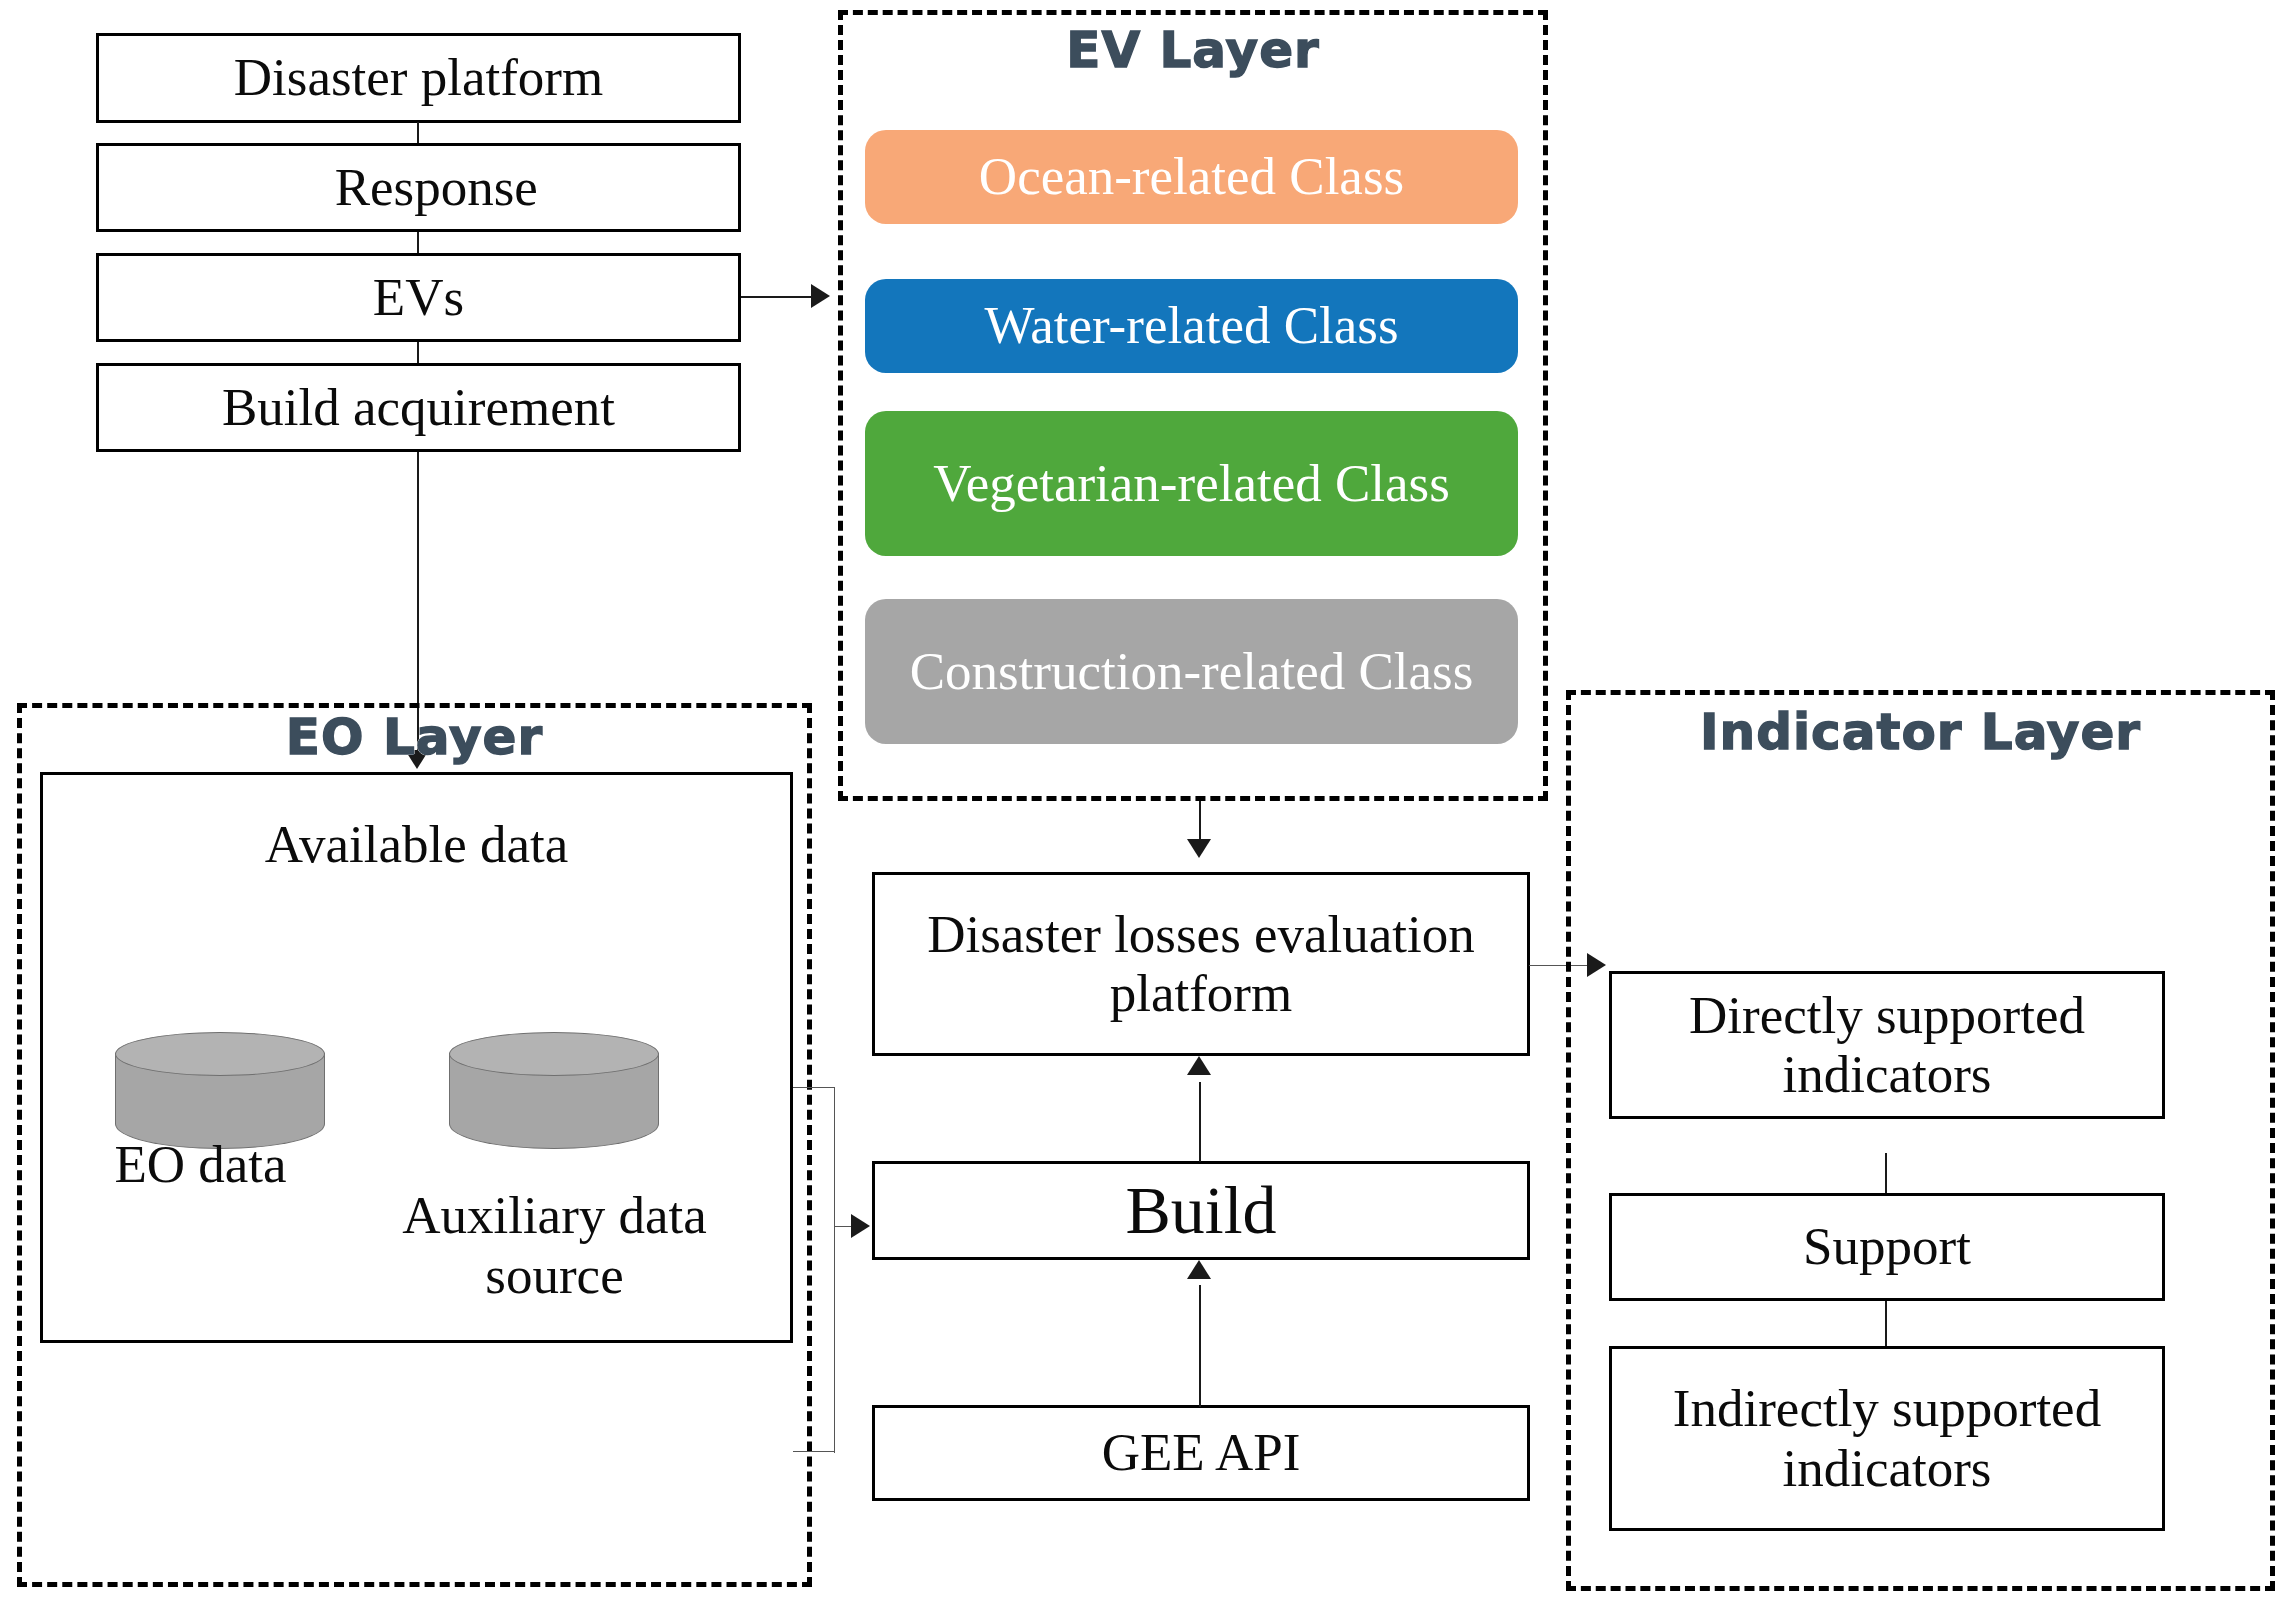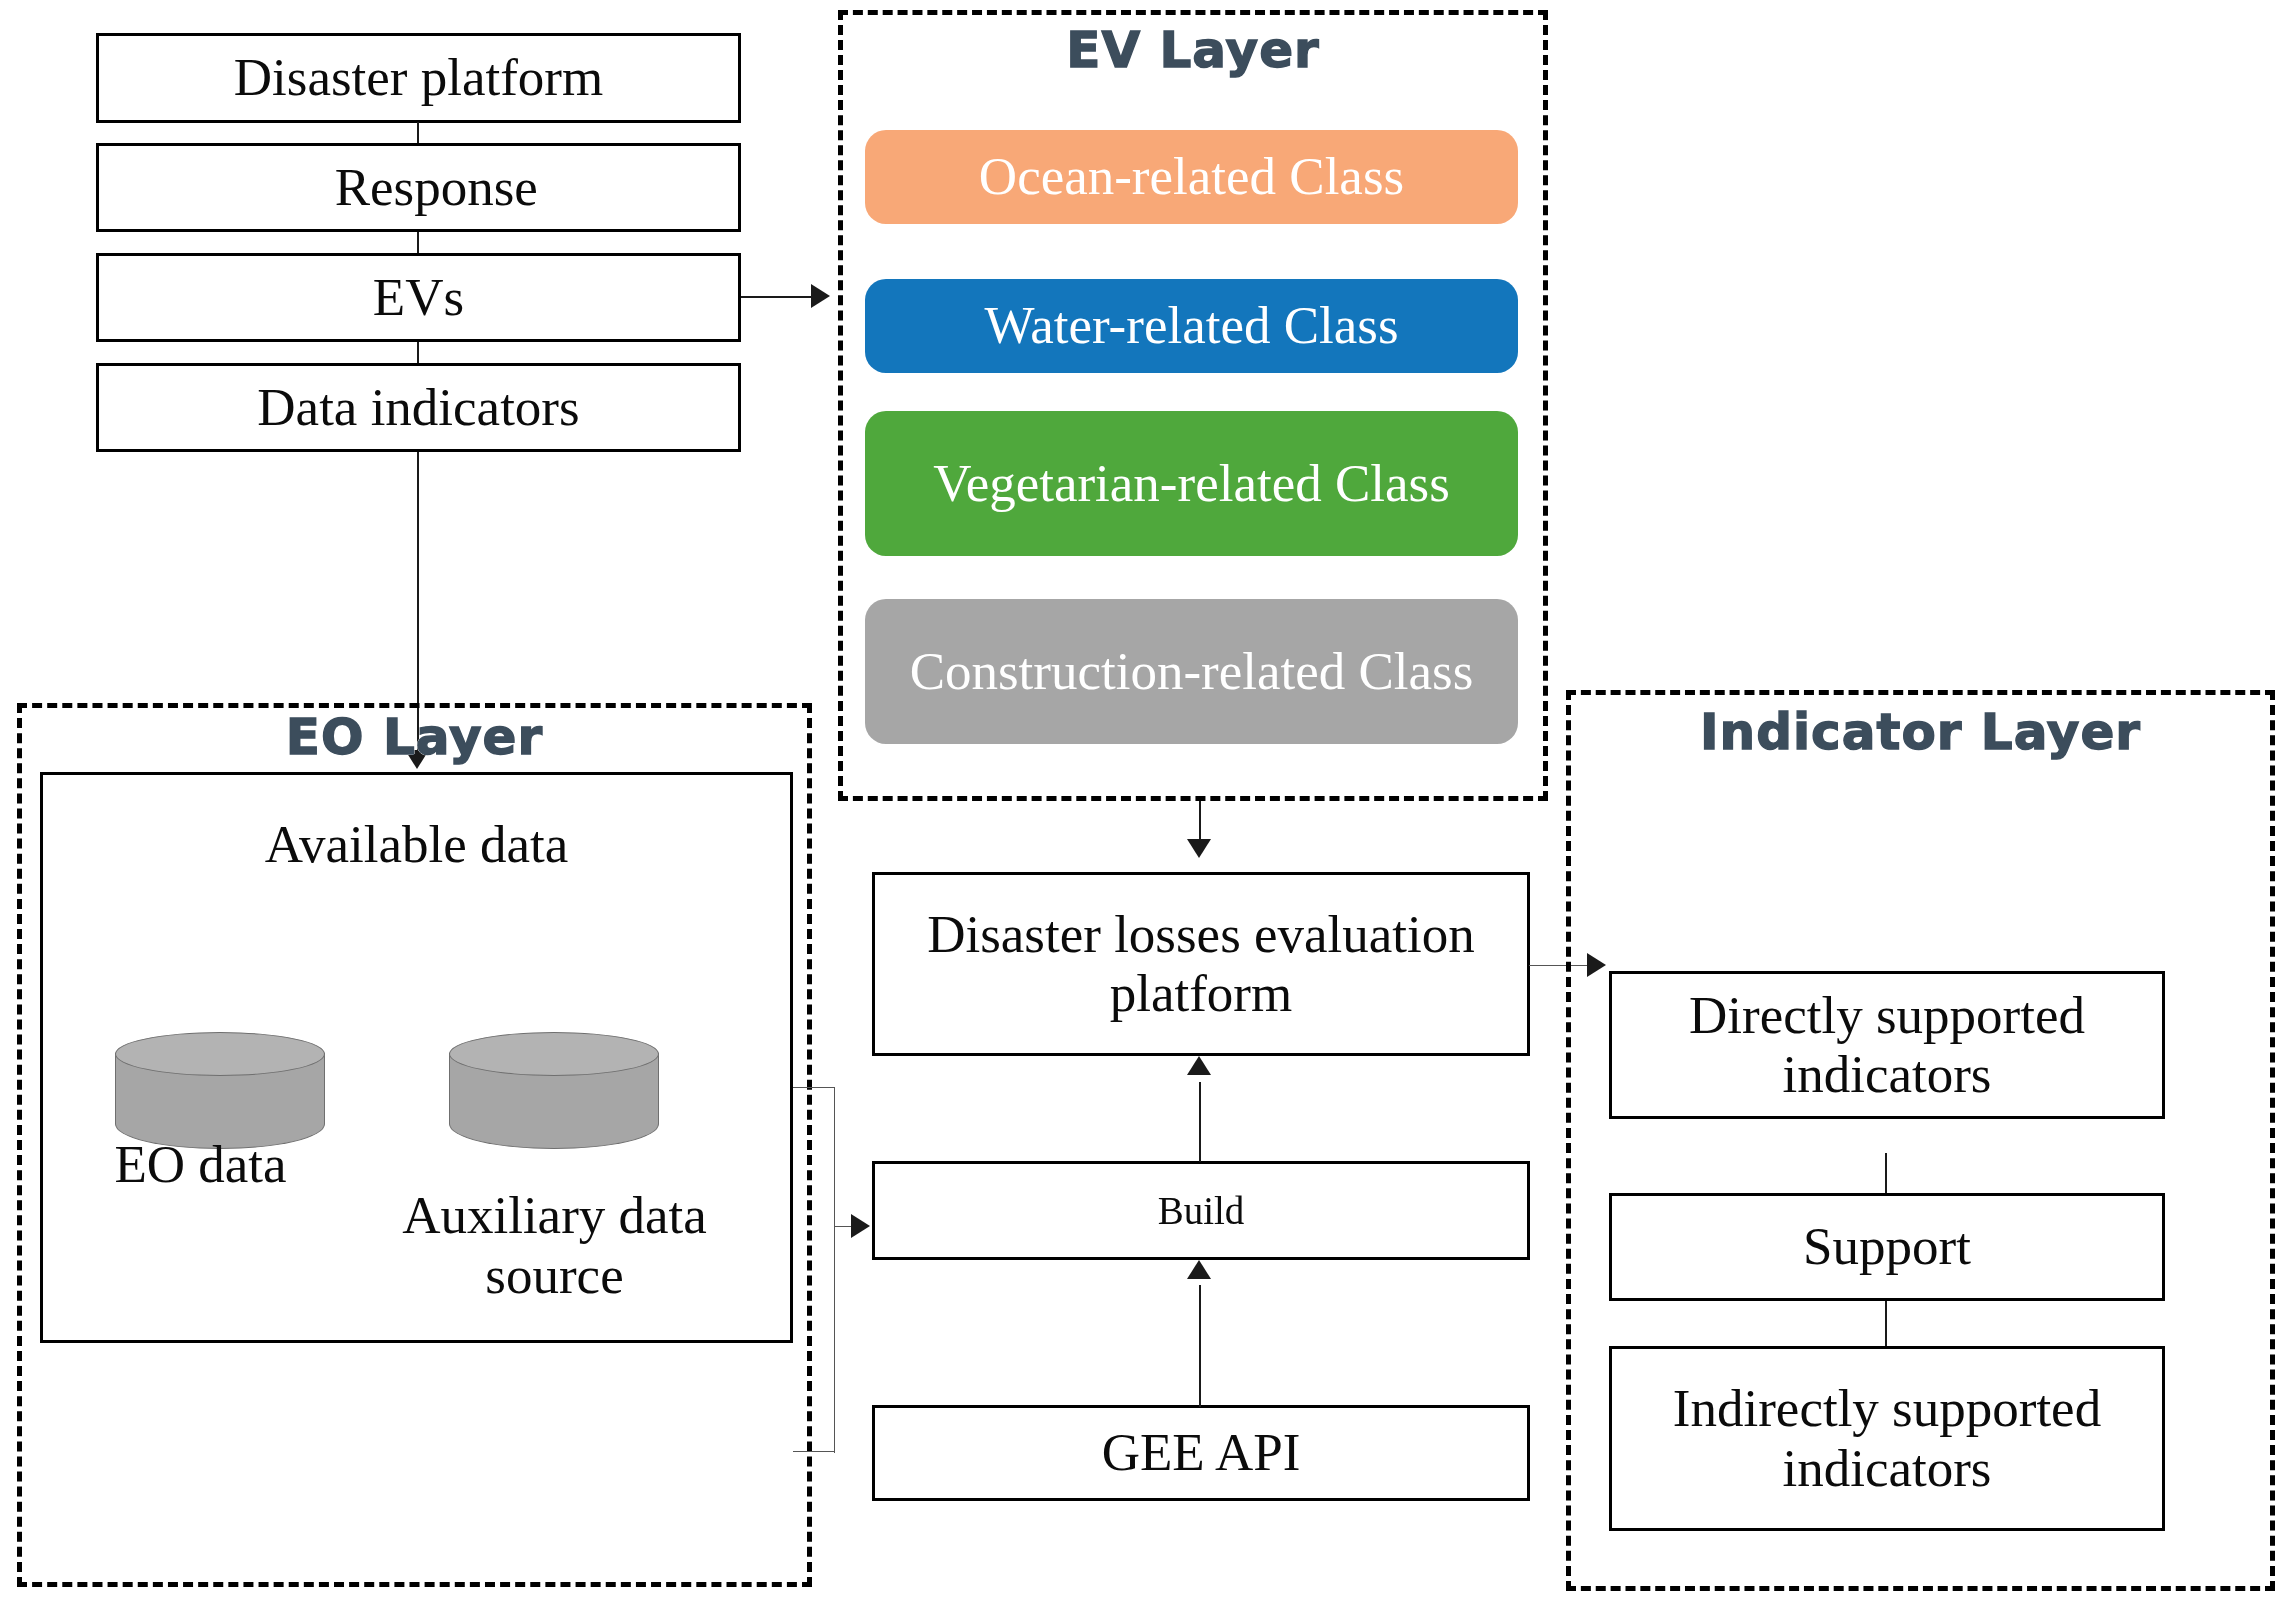--- a/index.html
+++ b/index.html
@@ -92,21 +92,21 @@
   <div class="arrow-down" style="left:405px;top:271px;"></div>
 
   <div class="box" style="left:96px;top:253px;width:645px;height:89px;font-size:53px;">EVs</div>
 
   <div class="hline" style="left:741px;top:296px;width:72px;"></div>
   <div class="arrow-right" style="left:811px;top:284px;"></div>
 
   <div class="vline" style="left:417px;top:342px;height:42px;"></div>
   <div class="arrow-down" style="left:405px;top:380px;"></div>
 
-  <div class="box" style="left:96px;top:363px;width:645px;height:89px;font-size:53px;">Data indicators</div>
+  <div class="box" style="left:96px;top:363px;width:645px;height:89px;font-size:53px;">Build acquirement</div>
 
   <div class="vline" style="left:417px;top:452px;height:302px;"></div>
   <div class="arrow-down" style="left:405px;top:750px;"></div>
 
   <div class="layer-box" style="left:17px;top:703px;width:795px;height:884px;"></div>
   <div class="layer-title" style="left:17px;top:712px;width:795px;font-size:50px;">EO Layer</div>
 
   <div class="box" style="left:40px;top:772px;width:753px;height:571px;display:block;padding:0;"></div>
 
   <div style="position:absolute;left:40px;top:814px;width:753px;text-align:center;font-size:53px;color:#0b0b0b;">Available data</div>
@@ -139,21 +139,21 @@
 
   <div class="pill" style="left:865px;top:411px;width:653px;height:145px;background:#4FA83C;font-size:53px;">Vegetarian-related Class</div>
 
   <div class="pill" style="left:865px;top:599px;width:653px;height:145px;background:#A6A6A6;font-size:53px;">Construction-related Class</div>
 
   <div class="vline" style="left:1199px;top:801px;height:42px;"></div>
   <div class="arrow-down" style="left:1187px;top:839px;"></div>
 
   <div class="box" style="left:872px;top:872px;width:658px;height:184px;font-size:53px;">Disaster losses evaluation platform</div>
 
-  <div class="box" style="left:872px;top:1161px;width:658px;height:99px;font-size:39px;">Build</div>
+  <div class="box" style="left:872px;top:1161px;width:658px;height:99px;font-size:68px;">Build</div>
 
   <div class="vline" style="left:1199px;top:1082px;height:80px;"></div>
   <div class="arrow-up" style="left:1187px;top:1056px;"></div>
 
   <div class="box" style="left:872px;top:1405px;width:658px;height:96px;font-size:53px;">GEE API</div>
 
   <div class="vline" style="left:1199px;top:1285px;height:122px;"></div>
   <div class="arrow-up" style="left:1187px;top:1260px;"></div>
 
   <div class="hline thin" style="left:1529px;top:965px;width:75px;"></div>

